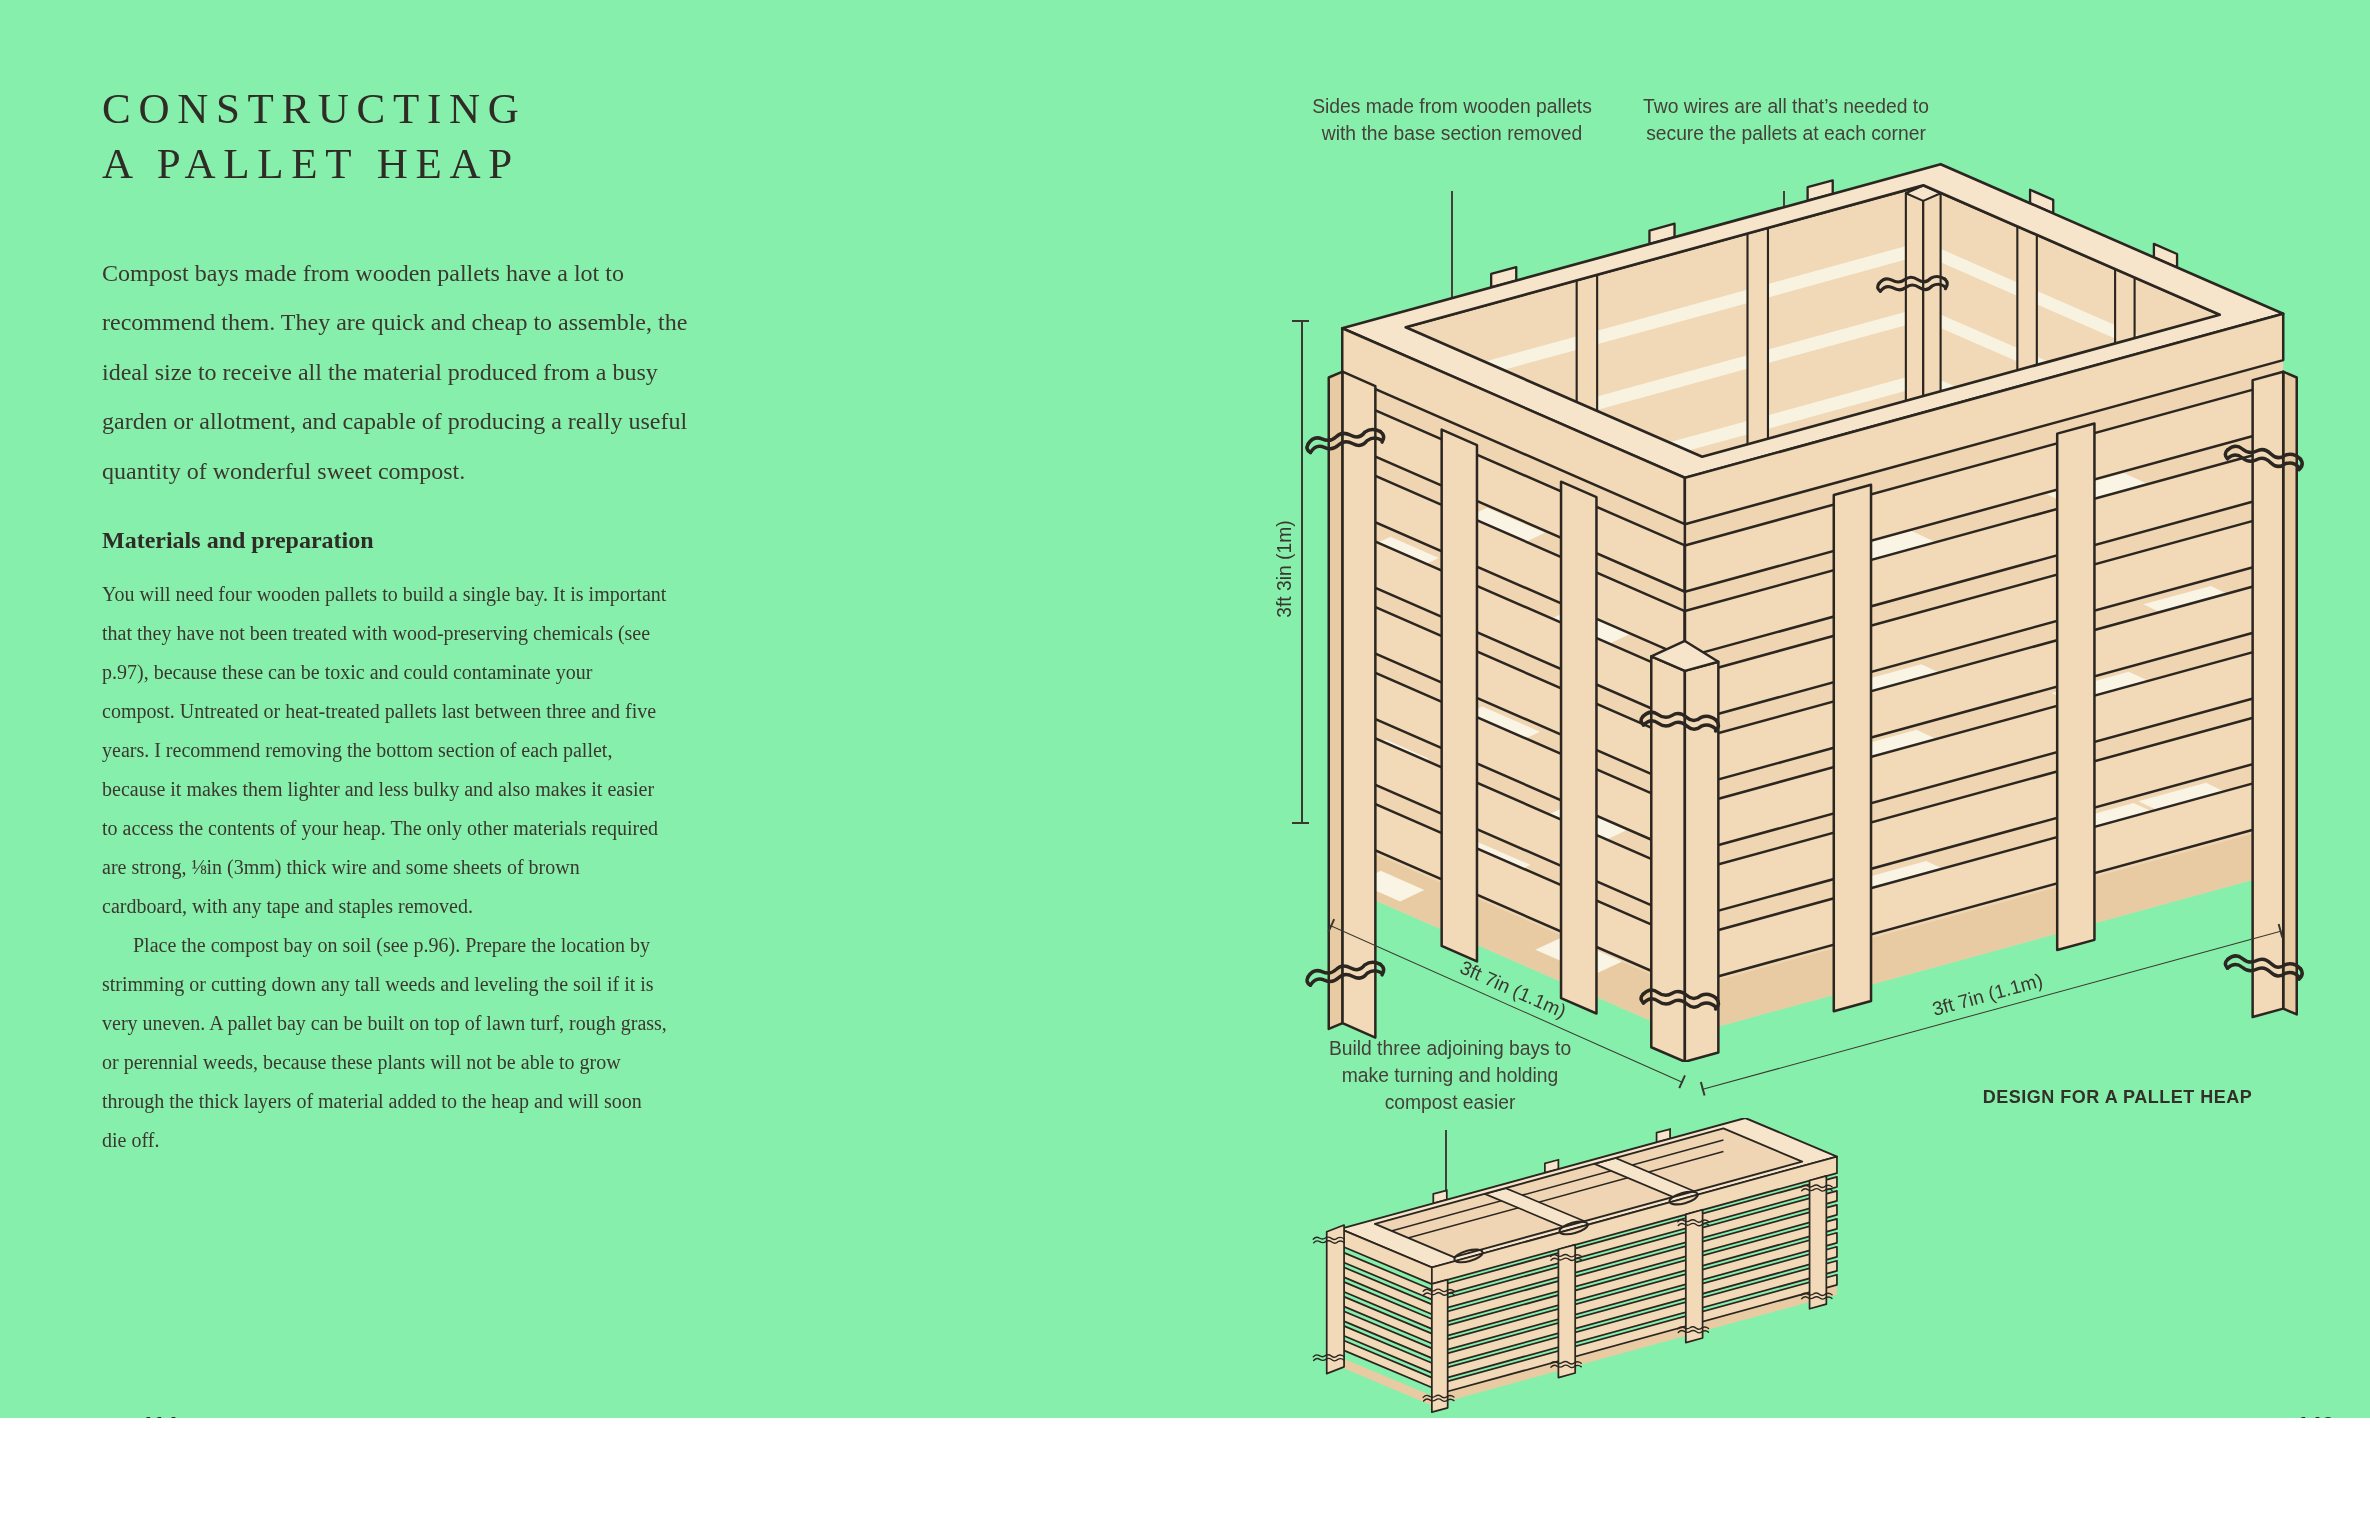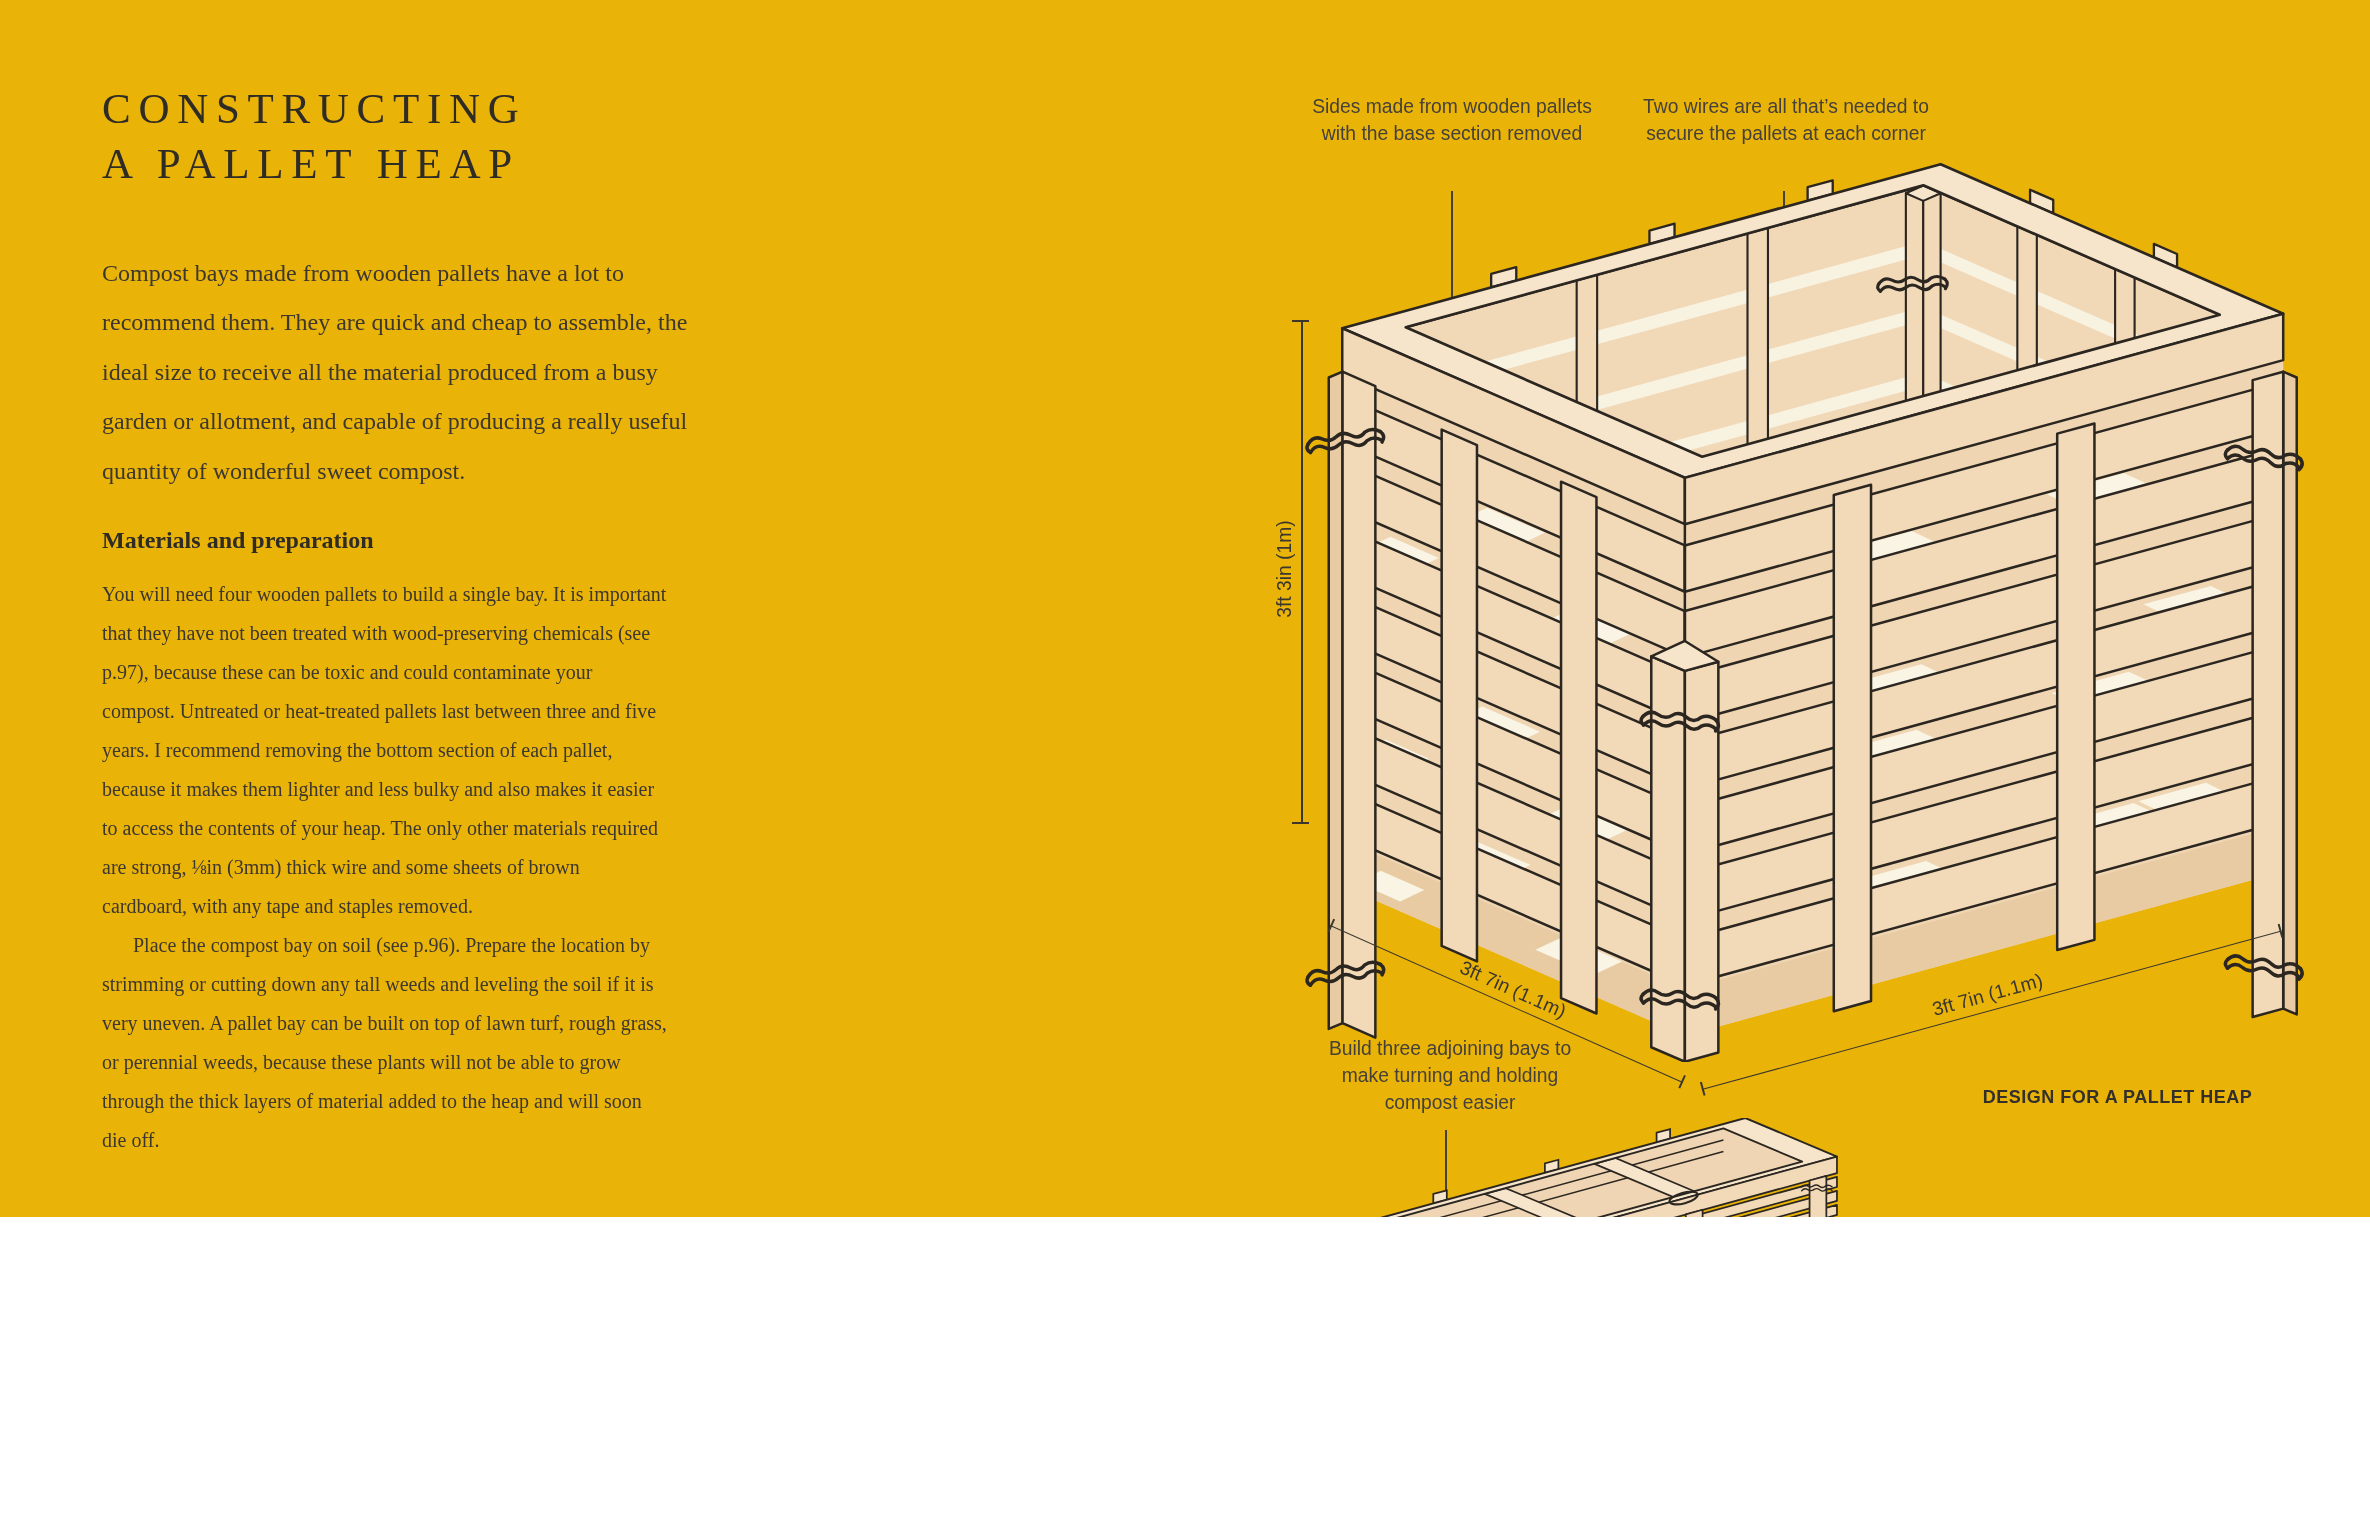--- a/index.html
+++ b/index.html
@@ -1,18 +1,18 @@
 <!DOCTYPE html>
 <html><head>
 <meta charset="utf-8">
 <style>
   html,body { margin:0; padding:0; }
   .spread {
-    position:relative; width:2370px; height:1217px;
-    background:#eab308; overflow:hidden;
+    position:relative; width:2370px; height:1418px;
+    background:#86efac; overflow:hidden;
     font-family:"Liberation Sans", sans-serif;
     color:#35312A;
   }
   .abs { position:absolute; }
 
   
   .title {
     left:102px; top:81px; width:676px;
     font-family:"Liberation Serif", serif;
     font-size:43px; letter-spacing:7.7px; line-height:1.28;

